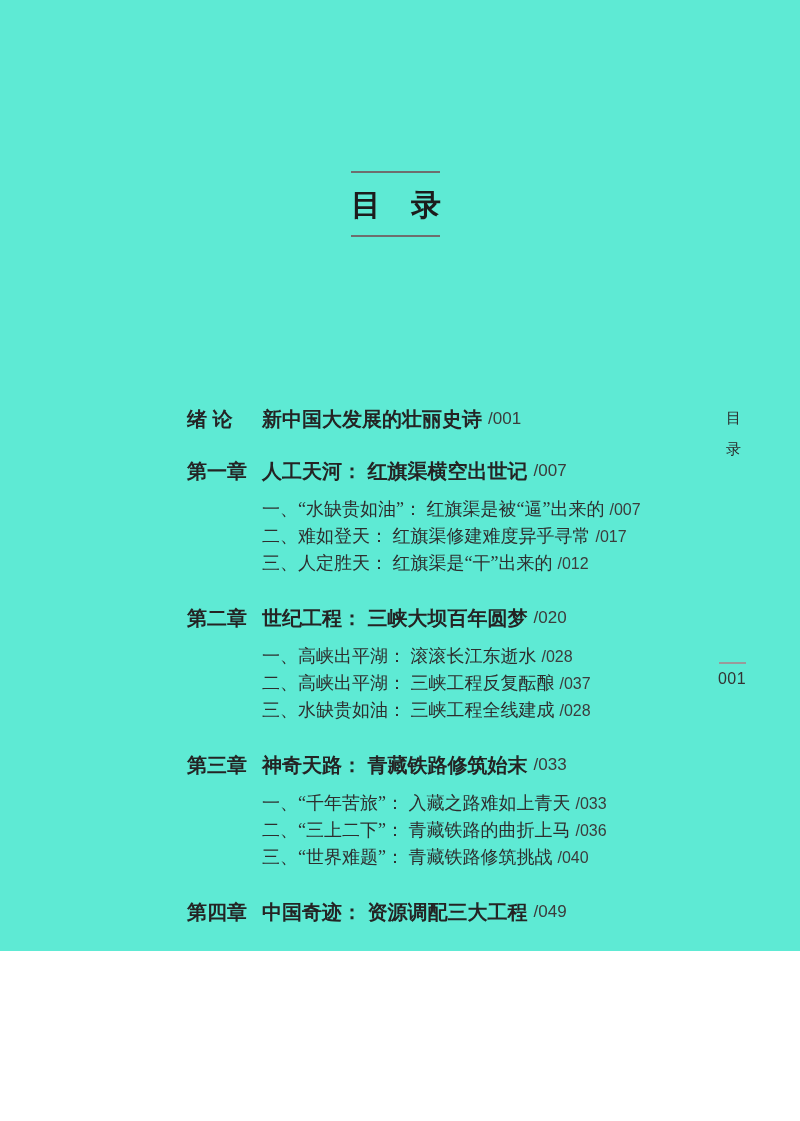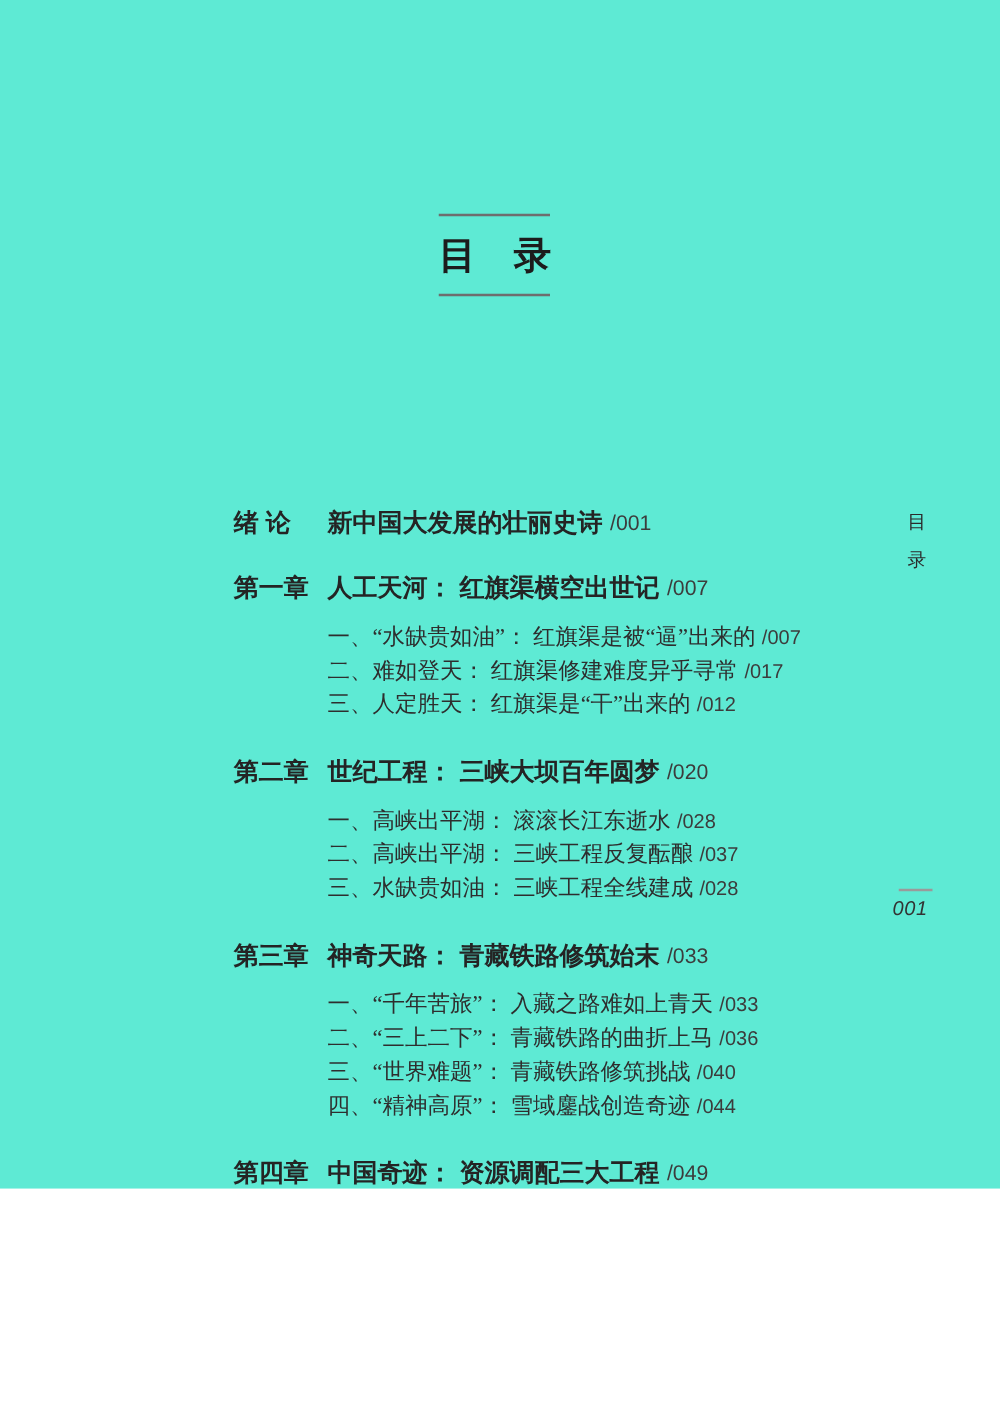--- a/index.html
+++ b/index.html
@@ -96,23 +96,23 @@
     gap: 13px;
     font-family: "Liberation Serif", serif;
     font-size: 15px;
     line-height: 18px;
     color: #2b2b2b;
     text-align: center;
   }
   .page-marker {
     position: absolute;
     left: 714px;
-    top: 711px;
+    top: 662px;
     width: 36px;
-    font-style: italic;
+    text-align: center;
   }
   .marker-rule {
     width: 27px;
     margin: 0 auto;
     border-top: 2px solid #9a9a9a;
   }
   .marker-number {
     margin-top: 6px;
     font-family: "Liberation Sans", sans-serif;
     font-size: 16px;
@@ -161,21 +161,20 @@
       </section>
       <section class="toc-section">
         <div class="chapter-row">
           <span class="chapter-label">第三章</span>
           <span class="chapter-title">神奇天路： 青藏铁路修筑始末</span>
           <span class="page-num">/033</span>
         </div>
         <div class="sub-row"><span class="sub-text">一、“千年苦旅”： 入藏之路难如上青天</span><span class="page-num sub-page">/033</span></div>
         <div class="sub-row"><span class="sub-text">二、“三上二下”： 青藏铁路的曲折上马</span><span class="page-num sub-page">/036</span></div>
         <div class="sub-row"><span class="sub-text">三、“世界难题”： 青藏铁路修筑挑战</span><span class="page-num sub-page">/040</span></div>
-        <div class="sub-row"><span class="sub-text">四、“精神高原”： 雪域鏖战创造奇迹</span><span class="page-num sub-page">/044</span></div>
       </section>
       <section class="toc-section">
         <div class="chapter-row">
           <span class="chapter-label">第四章</span>
           <span class="chapter-title">中国奇迹： 资源调配三大工程</span>
           <span class="page-num">/049</span>
         </div>
       </section>
     </main>
 

